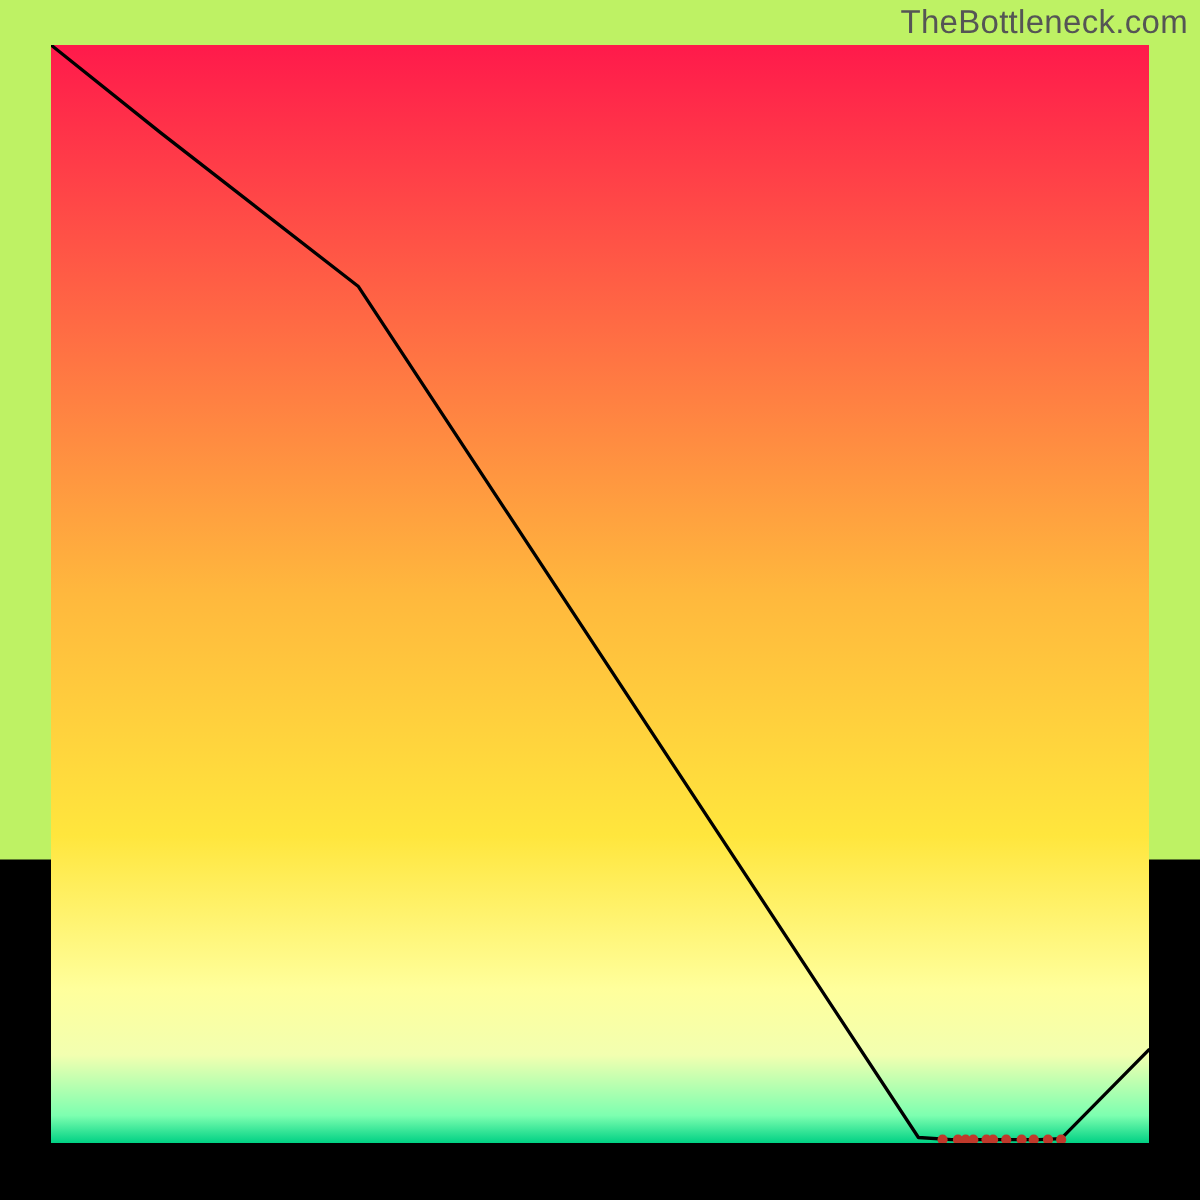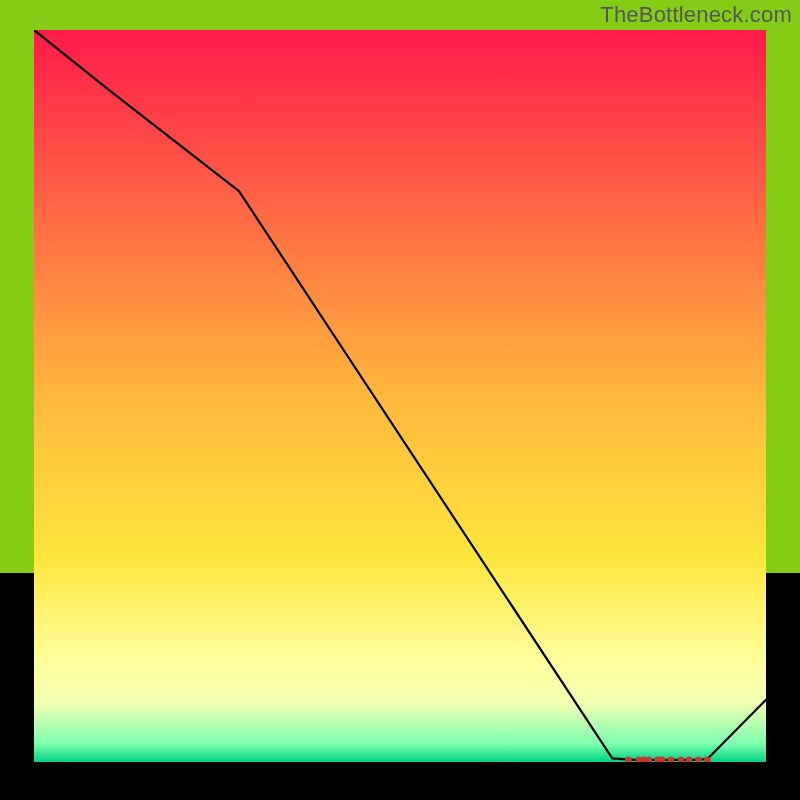--- a/index.html
+++ b/index.html
@@ -8,21 +8,21 @@
     width: 800px;
     height: 800px;
     background: #000;
     font-family: Arial, Helvetica, sans-serif;
     overflow: hidden;
   }
   .frame {
     position: relative;
     width: 800px;
     height: 573px;
-    background: #84cc16;
+    background: #bef264;
   }
   .watermark {
     position: absolute;
     top: 2px;
     right: 8px;
     color: #555;
     font-size: 22px;
     font-weight: 500;
     letter-spacing: 0.2px;
     user-select: none;

